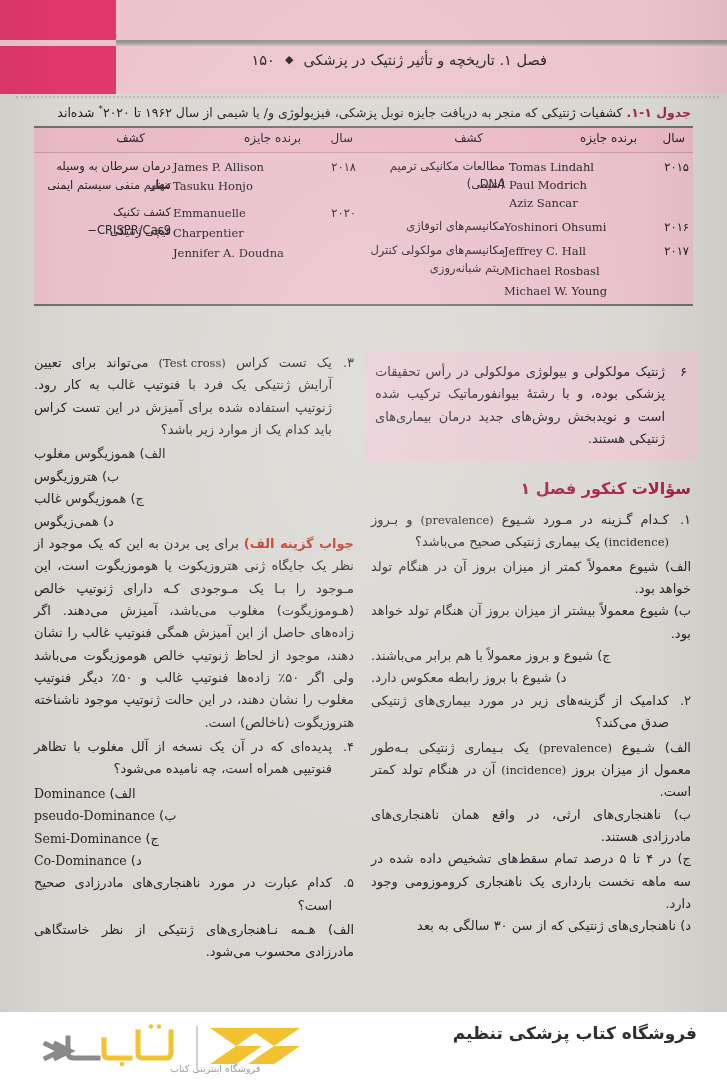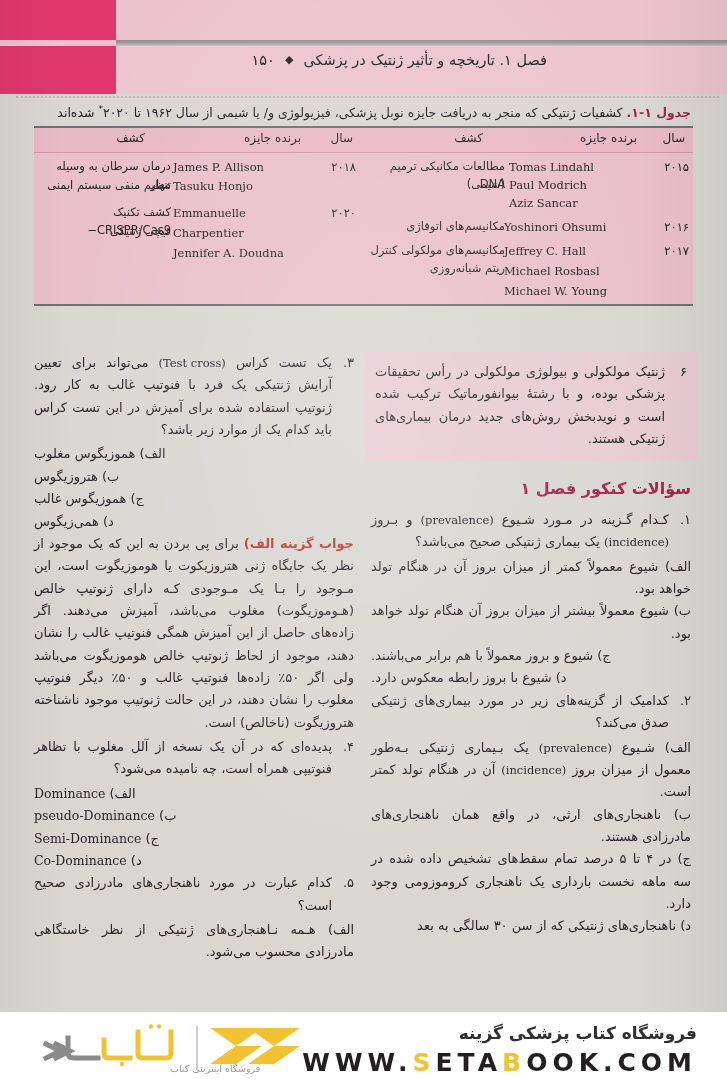--- a/index.html
+++ b/index.html
@@ -339,17 +339,14 @@
         <path d="M8,20 L22,27 L8,34"></path>
         <path d="M18,20 L32,27 L18,34"></path>
       </g>
       <circle cx="113" cy="2.5" r="2.2" fill="#f2c230"></circle>
       <circle cx="121" cy="2.5" r="2.2" fill="#f2c230"></circle>
       <circle cx="84" cy="40" r="2.2" fill="#f2c230"></circle>
       <text x="132" y="48" font-family="DejaVu Sans, sans-serif" font-size="9.5" fill="#9a9a9a" text-anchor="end" direction="rtl">فروشگاه اینترنتی کتاب</text>
     </svg>
   </div>
 
-  <div class="brand-fa">فروشگاه کتاب پزشکی گزینه</div>
-  <div class="brand-url">
-    <span>WWW.</span><span class="hl">S</span><span>ETA</span><span class="hl">B</span><span>OOK.COM</span>
-  </div>
+  <div class="brand-fa">فروشگاه کتاب پزشکی تنظیم</div>
 </div>
 
 </body></html>

